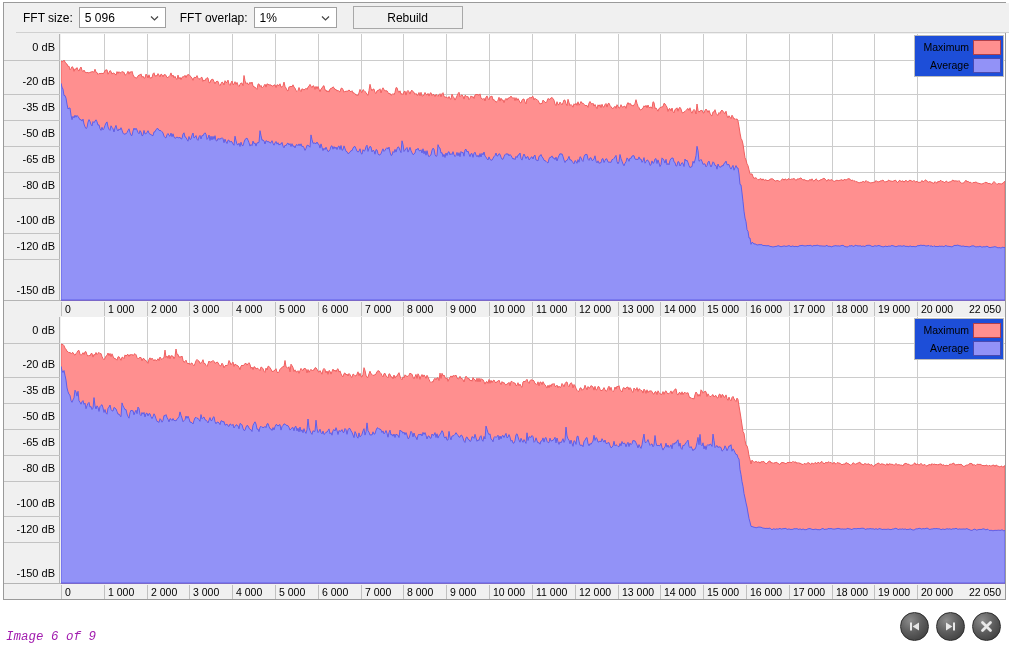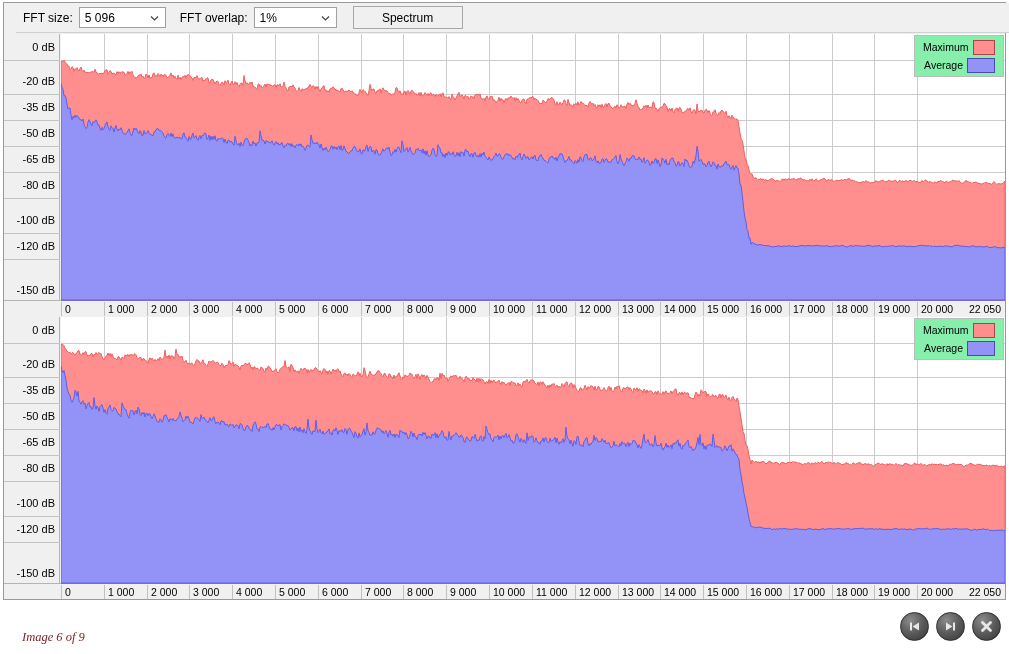--- a/index.html
+++ b/index.html
@@ -150,24 +150,24 @@
     border-left: none;
     padding-left: 0;
     padding-right: 4px;
     text-align: right;
   }
   
   .legend {
     position: absolute;
     right: 1px; top: 1px;
     width: 90px;
-    background: #86efac;
+    background: #1d4ed8;
     border: 1px solid #bcbcbc;
     box-sizing: border-box;
-    padding: 2px 8px;
+    padding: 2px 2px;
   }
   .legend-row {
     display: flex;
     align-items: center;
     justify-content: flex-end;
     height: 18px;
   }
   .legend-label {
     font-size: 10.5px;
     color: #000;
@@ -190,25 +190,25 @@
   .caption-title {
     position: absolute;
     left: 6px; top: 8px;
     font-size: 13px;
     font-weight: bold;
     color: #1c2430;
     font-family: "Liberation Sans", sans-serif;
   }
   .caption-sub {
     position: absolute;
-    left: 22px; top: 26px;
+    left: 6px; top: 26px;
     font-size: 12.5px;
     font-style: italic;
-    color: #7f1d1d;
-    font-family: Liberation Serif, serif;
+    color: #a21caf;
+    font-family: Liberation Mono, monospace;
   }
   .navbar {
     position: absolute;
     right: 8px; top: 8px;
     display: flex;
     gap: 7px;
   }
   .navbtn {
     width: 29px; height: 29px;
     border-radius: 50%;
@@ -241,21 +241,21 @@
       </div>
       <span class="tb-label">FFT overlap:</span>
       <div class="combo overlap">
         <span>1%</span>
         <span class="chev">
           <svg width="9" height="9" viewBox="0 0 9 9">
               <path d="M1 3 L4.5 6.5 L8 3" stroke="#444" stroke-width="1.2" fill="none"></path>
             </svg>
         </span>
       </div>
-      <div class="btn">Spectrum</div>
+      <div class="btn">Rebuild</div>
     </div>
 
     <div class="chart-wrap first">
       <div class="yaxis">
           <div class="ytick" style="top: 13px;">0 dB</div>
           <div class="yline" style="top: 26px;"></div>
           <div class="ytick" style="top: 47px;">-20 dB</div>
           <div class="yline" style="top: 60px;"></div>
           <div class="ytick" style="top: 73px;">-35 dB</div>
           <div class="yline" style="top: 86px;"></div>

